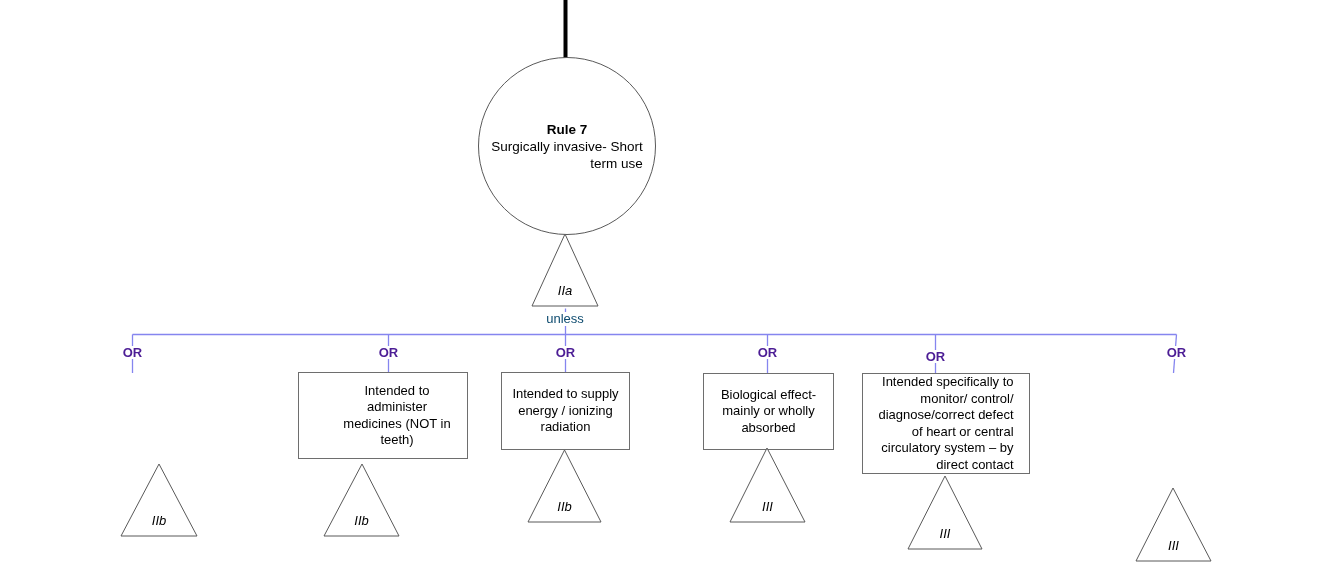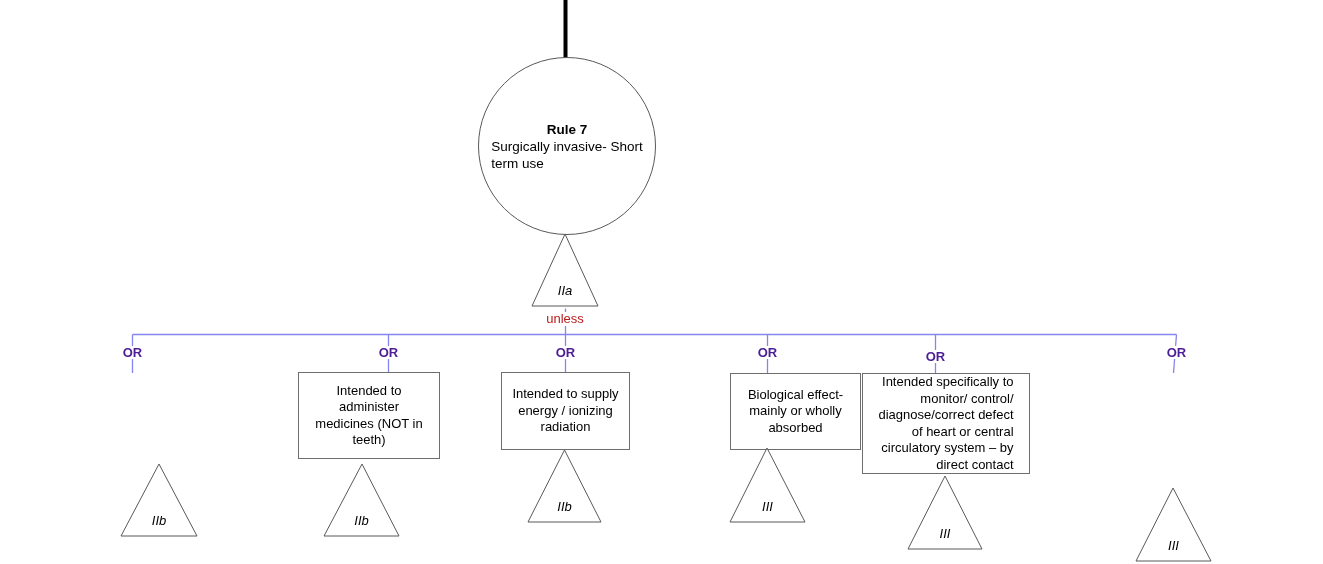--- a/index.html
+++ b/index.html
@@ -5,31 +5,31 @@
   html,body { margin:0; padding:0; background:#fff; }
   .canvas {
     position:relative; width:1323px; height:564px; background:#fff;
     font-family:"Liberation Sans", sans-serif; color:#000; overflow:hidden;
   }
   .overlay { position:absolute; left:0; top:0; }
   .circle {
     position:absolute; left:478px; top:57px; width:176px; height:176px;
     border:1px solid #595959; border-radius:50%; background:#fff;
     display:flex; flex-direction:column; align-items:center; justify-content:center;
-    text-align:left; font-size:13.5px; line-height:17px;
+    text-align:right; font-size:13.5px; line-height:17px;
   }
   .rule-title { font-weight:bold; }
   .rule-sub { white-space:pre-line; }
   .tri { position:absolute; }
   .tri svg { display:block; }
   .tri polygon { fill:#fff; stroke:#595959; stroke-width:1; }
   .tri-label { position:absolute; left:0; right:0; bottom:9px; text-align:center; font-size:13px;font-style:italic; }
   .unless {
     position:absolute; left:565px; top:312px; transform:translateX(-50%);
-    font-size:13px; line-height:14px; color:#b91c1c; background:#fff; padding:0 3px;
+    font-size:13px; line-height:14px; color:#0c4a6e; background:#fff; padding:0 3px;
   }
   .or {
     position:absolute; transform:translateX(-50%);
     font-size:13px; line-height:13px; font-weight:bold; color:#4c1d95;
     background:#fff; padding:0 2px;
   }
   .cond {
     position:absolute; border:1px solid #6e6e6e; background:#fff;
     display:flex; align-items:center; justify-content:center;
     text-align:center; font-size:13px; line-height:16.5px;
@@ -69,32 +69,32 @@
 
   <div class="unless">unless</div>
 
   <div class="or" style="left:132.5px; top:346px;">OR</div>
   <div class="or" style="left:388.5px; top:346px;">OR</div>
   <div class="or" style="left:565.5px; top:346px;">OR</div>
   <div class="or" style="left:767.5px; top:346px;">OR</div>
   <div class="or" style="left:935.5px; top:350px;">OR</div>
   <div class="or" style="left:1176.5px; top:346px;">OR</div>
 
-  <div class="cond" style="left:298px;  top:372px; width:140px; height:85px;">
+  <div class="cond" style="left:298px;  top:372px; width:140px; height:85px;padding-left:28px;">
     <span>Intended to
 administer
 medicines (NOT in
 teeth)</span>
   </div>
   <div class="cond" style="left:501px;  top:372px; width:127px; height:76px;">
     <span>Intended to supply
 energy / ionizing
 radiation</span>
   </div>
-  <div class="cond" style="left:730px;  top:373px; width:129px; height:75px;">
+  <div class="cond" style="left:703px;  top:373px; width:129px; height:75px;">
     <span>Biological effect-
 mainly or wholly
 absorbed</span>
   </div>
   <div class="cond" style="left:862px;  top:373px; width:166px; height:99px;text-align:right;">
     <span>Intended specifically to
 monitor/ control/
 diagnose/correct defect
 of heart or central
 circulatory system – by

